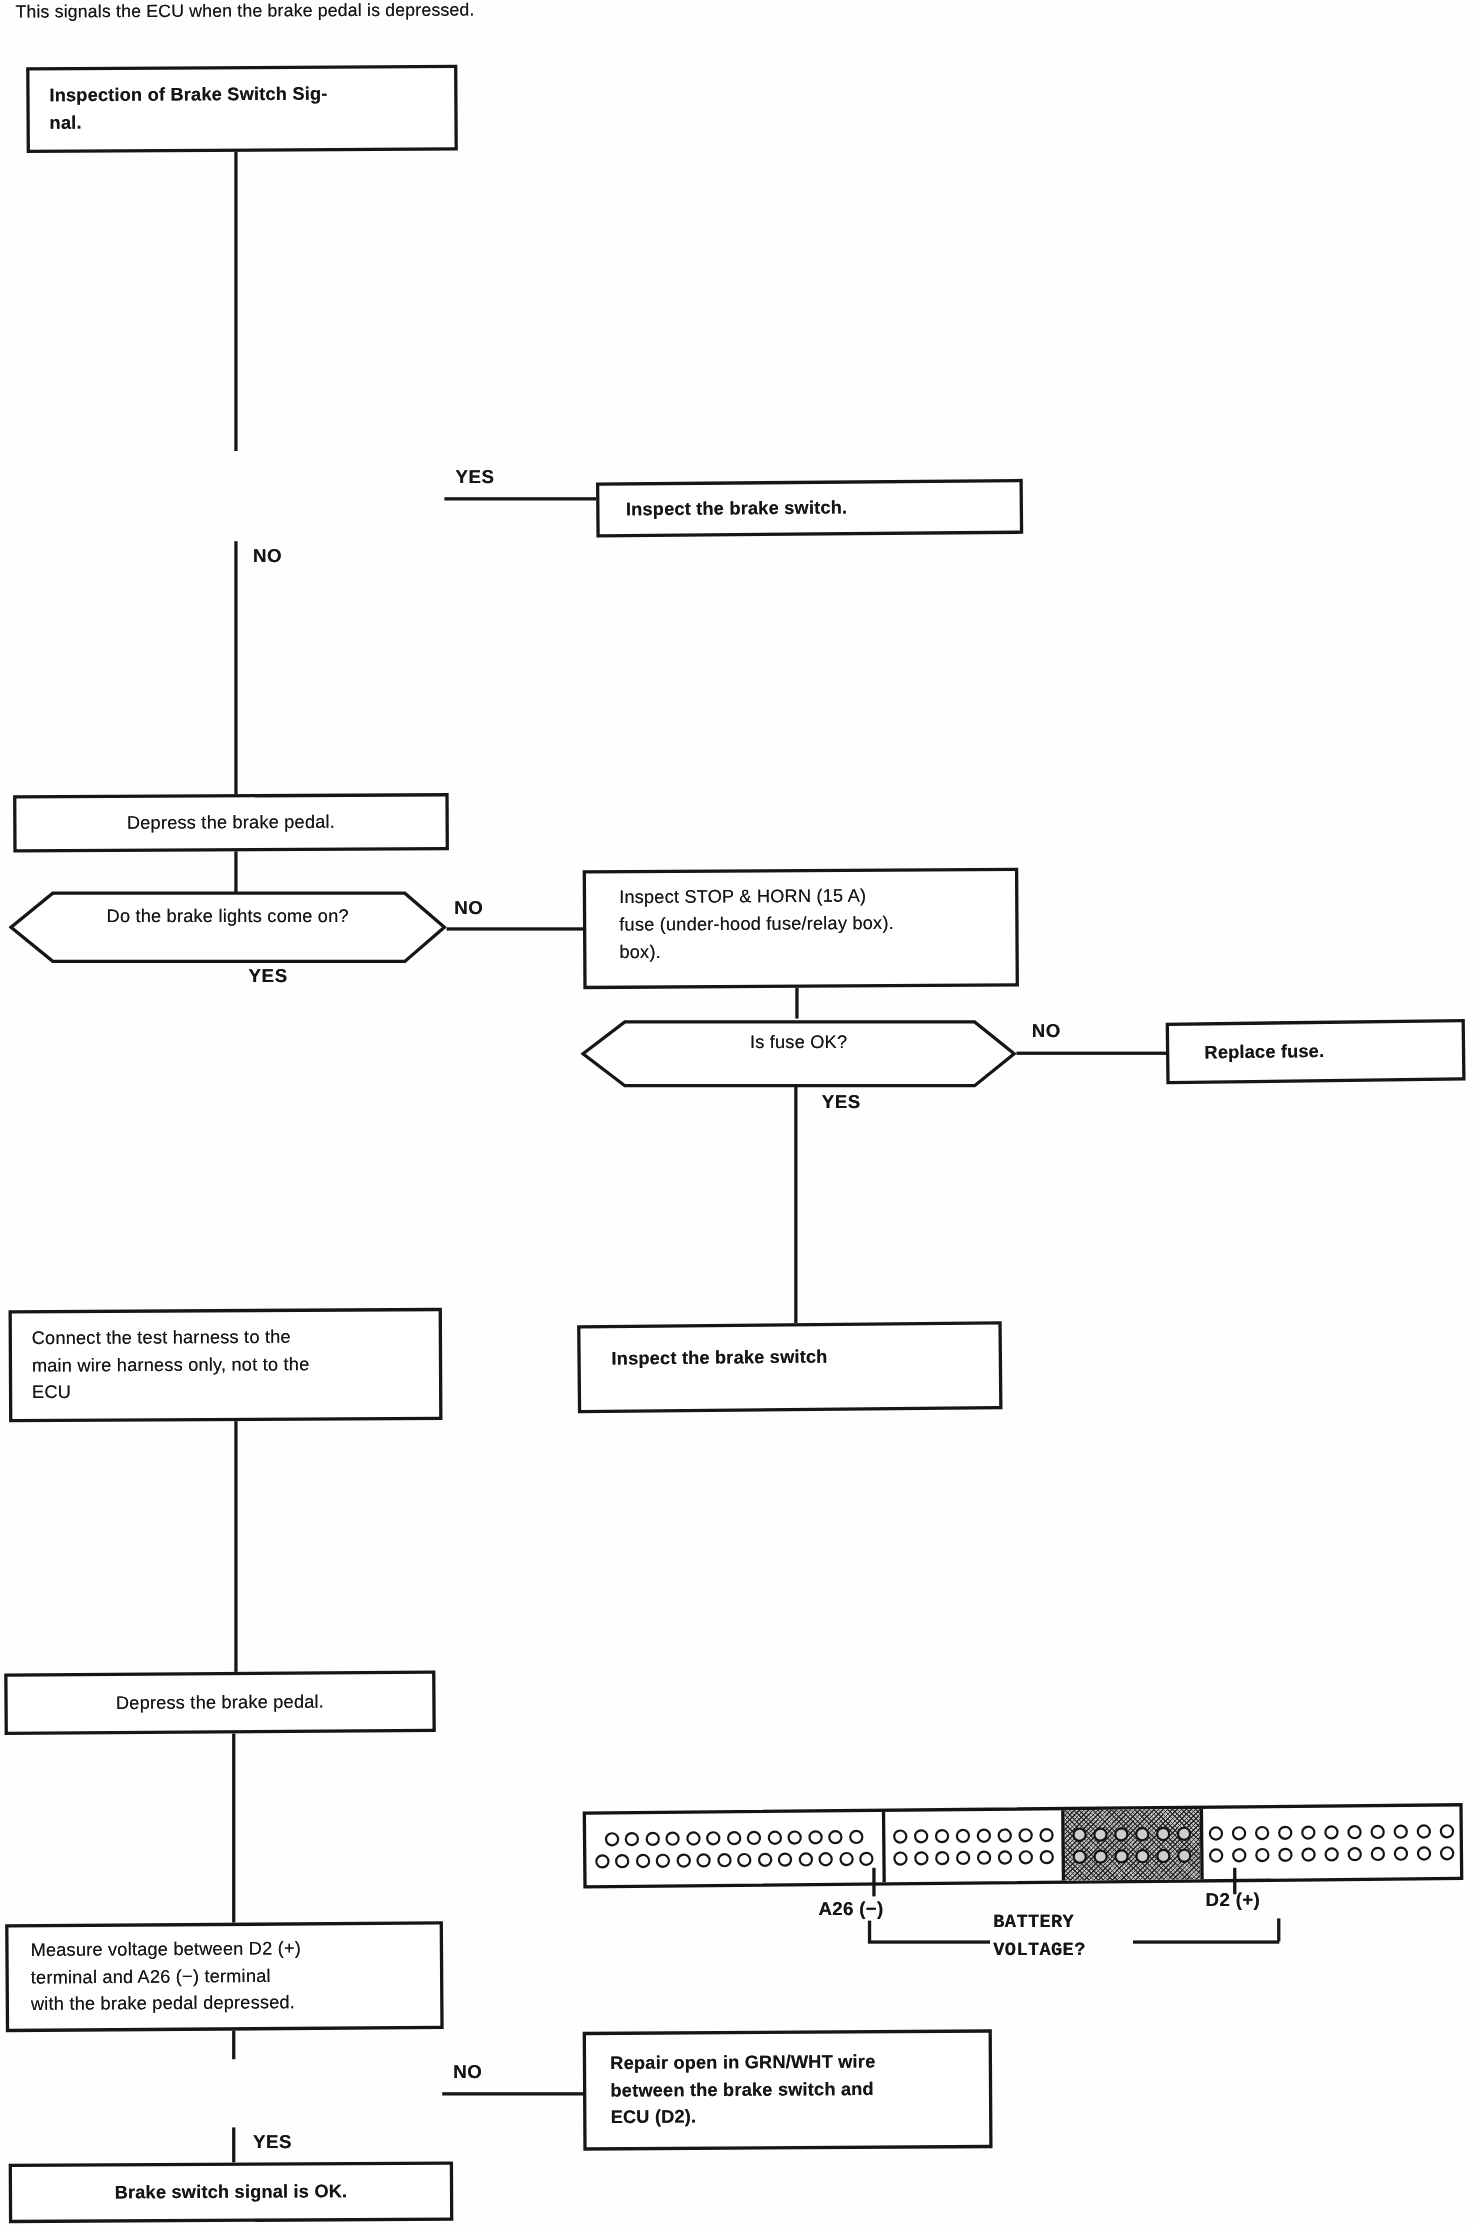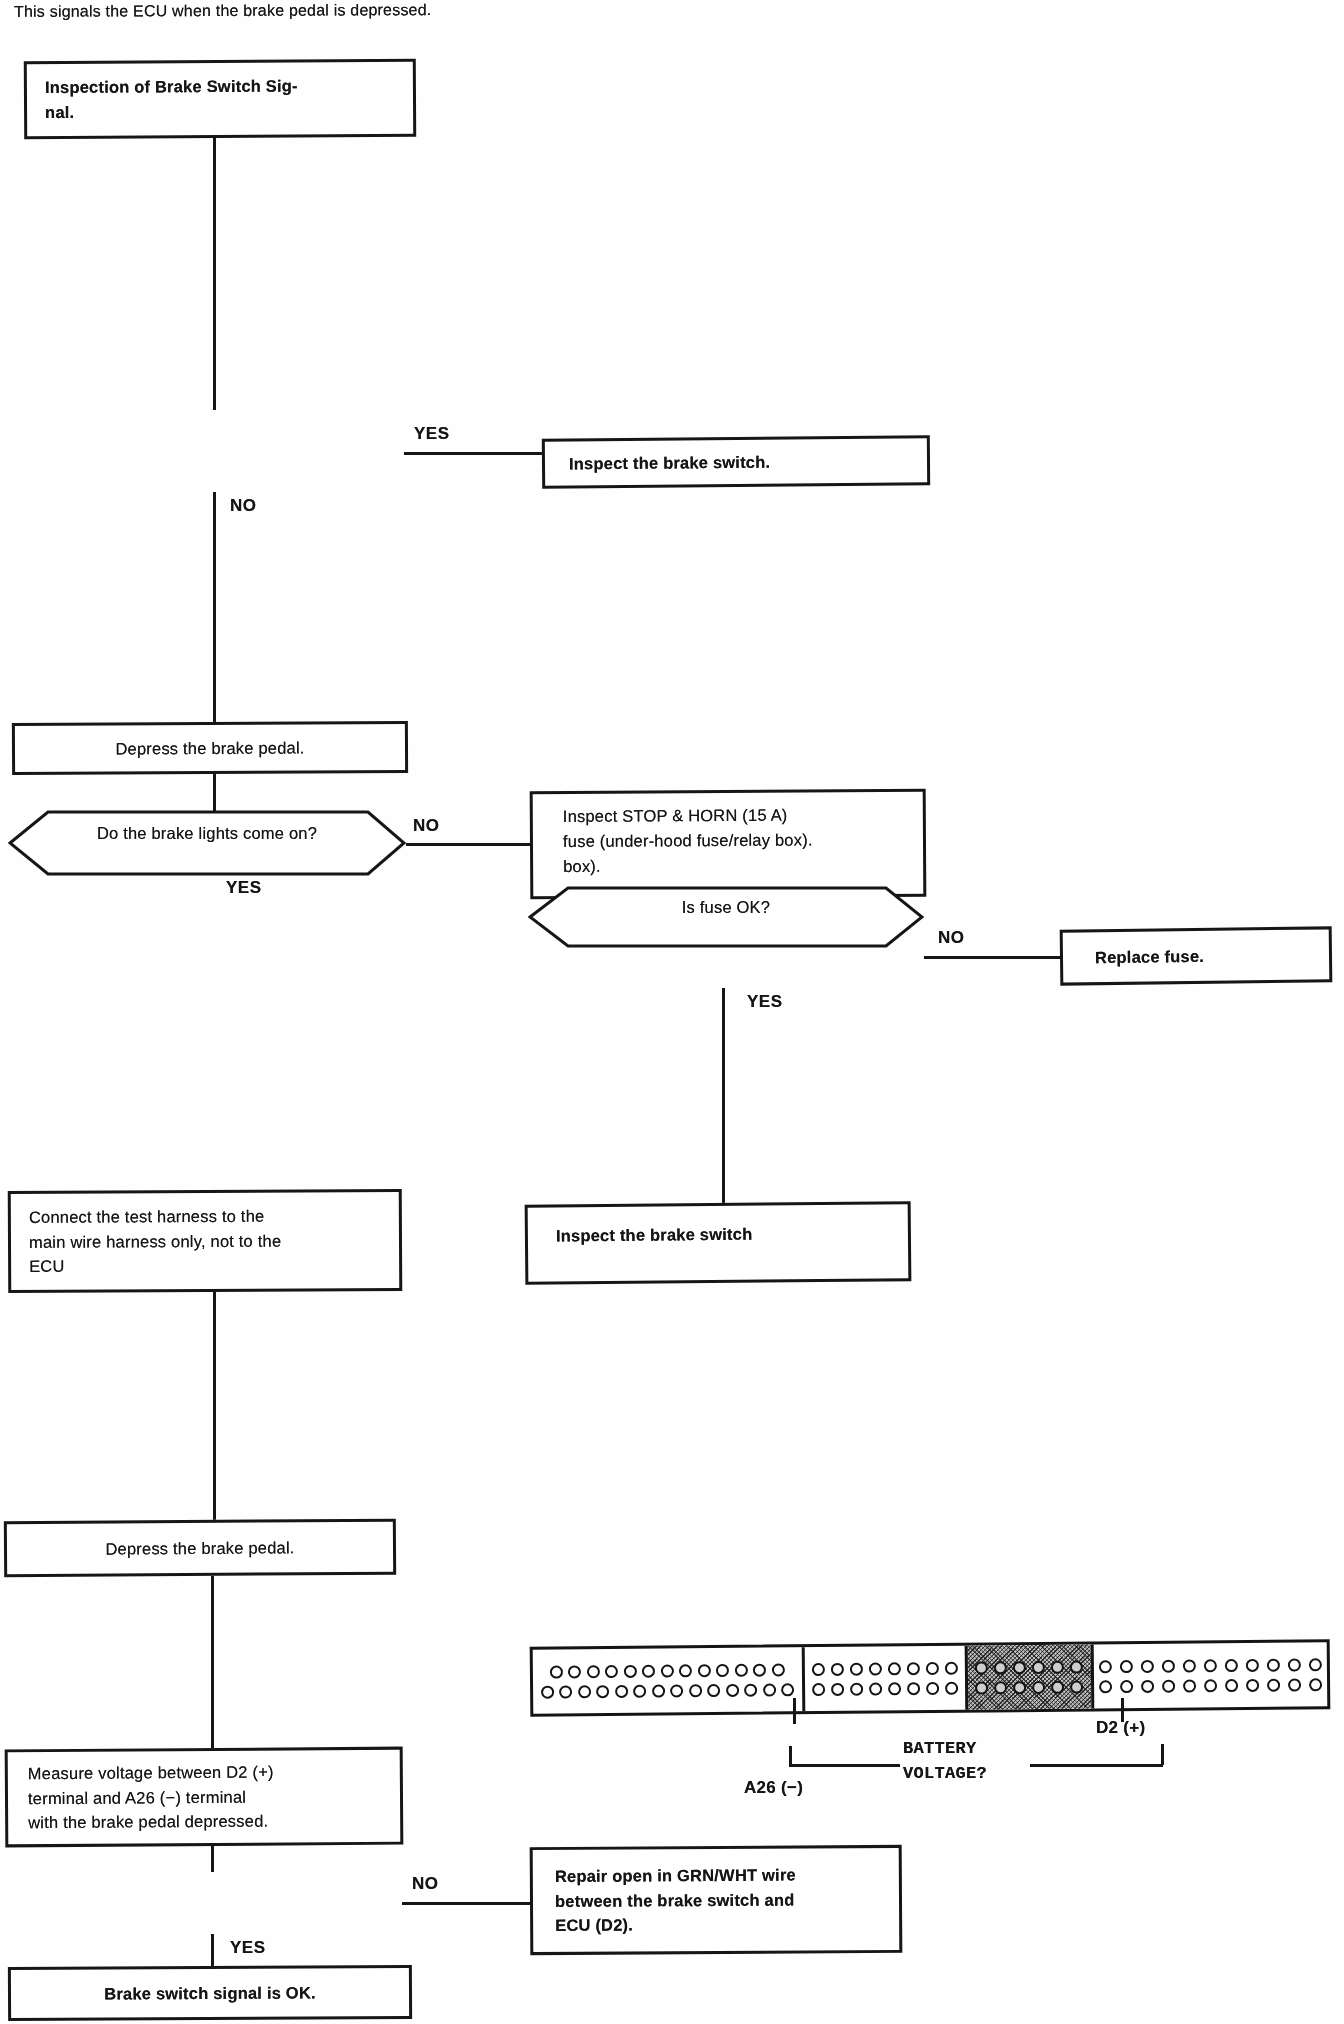--- a/index.html
+++ b/index.html
@@ -87,21 +87,21 @@
   <div class="lab" style="left:413px;top:816px;">NO</div>
   <div class="hline" style="left:406px;top:843px;width:124px;"></div>
   <div class="lab" style="left:226px;top:878px;">YES</div>
 
   <div class="node topalign" style="left:530px;top:790px;width:396px;height:108px;padding:10px 14px 0 30px;transform:rotate(-.35deg);">Inspect STOP &amp; HORN (15 A)
 fuse (under-hood fuse/relay box).
 box).</div>
 
   <div class="vline" style="left:723px;top:898px;height:28px;"></div>
 
-  <div class="hexwrap" style="left:528px;top:886px;width:396px;height:44px;">
+  <div class="hexwrap" style="left:528px;top:927px;width:396px;height:44px;">
     <svg width="396" height="62">
       <polygon points="2,31 40,2 358,2 394,31 358,60 40,60" fill="#ffffff" stroke="#161616" stroke-width="3"></polygon>
     </svg>
     <div class="hextext">Is fuse OK?</div>
   </div>
   <div class="lab" style="left:938px;top:928px;">NO</div>
   <div class="hline" style="left:924px;top:956px;width:136px;"></div>
   <div class="lab" style="left:747px;top:992px;">YES</div>
 
   <div class="node bold" style="left:1060px;top:928px;width:272px;height:56px;padding-left:32px;transform:rotate(-.7deg);">Replace fuse.</div>
@@ -218,21 +218,21 @@
           <span class="pin"></span>
           <span class="pin"></span>
           <span class="pin"></span>
           <span class="pin"></span>
           <span class="pin"></span>
         </div>
     </div>
   </div>
 
   <div class="vline" style="left:793px;top:1698px;height:26px;width:2.5px;"></div>
-  <div class="clab" style="left:744px;top:1776px;">A26 (−)</div>
+  <div class="clab" style="left:744px;top:1724px;">A26 (−)</div>
   <div class="vline" style="left:789px;top:1746px;height:20px;"></div>
   <div class="hline" style="left:789px;top:1764px;width:111px;"></div>
   <div class="clab" style="left:903px;top:1737px;font-family:Liberation Mono, monospace;">BATTERY
 VOLTAGE?</div>
   <div class="hline" style="left:1030px;top:1764px;width:133px;"></div>
   <div class="vline" style="left:1161px;top:1744px;height:21px;"></div>
   <div class="vline" style="left:1121px;top:1698px;height:24px;"></div>
   <div class="clab" style="left:1096px;top:1716px;">D2 (+)</div>
 
   <div class="node" style="left:5px;top:1748px;width:398px;height:98px;padding-left:20px;transform:rotate(-.4deg);">Measure voltage between D2 (+)

